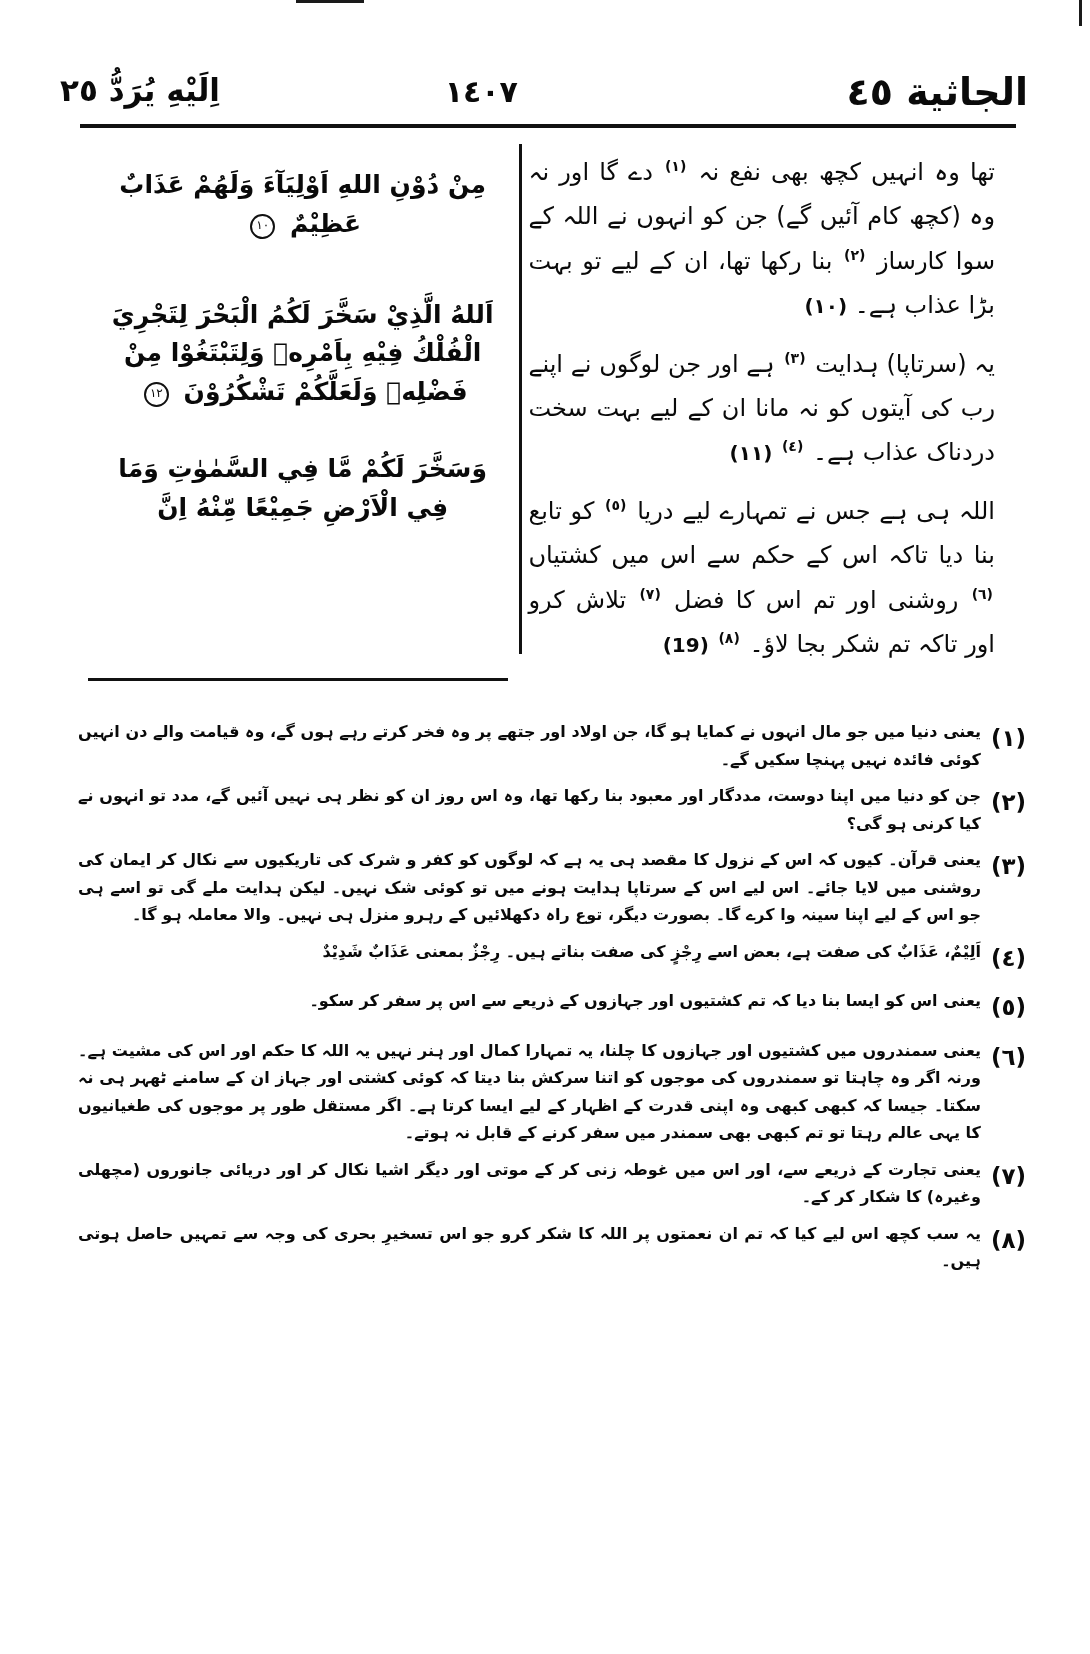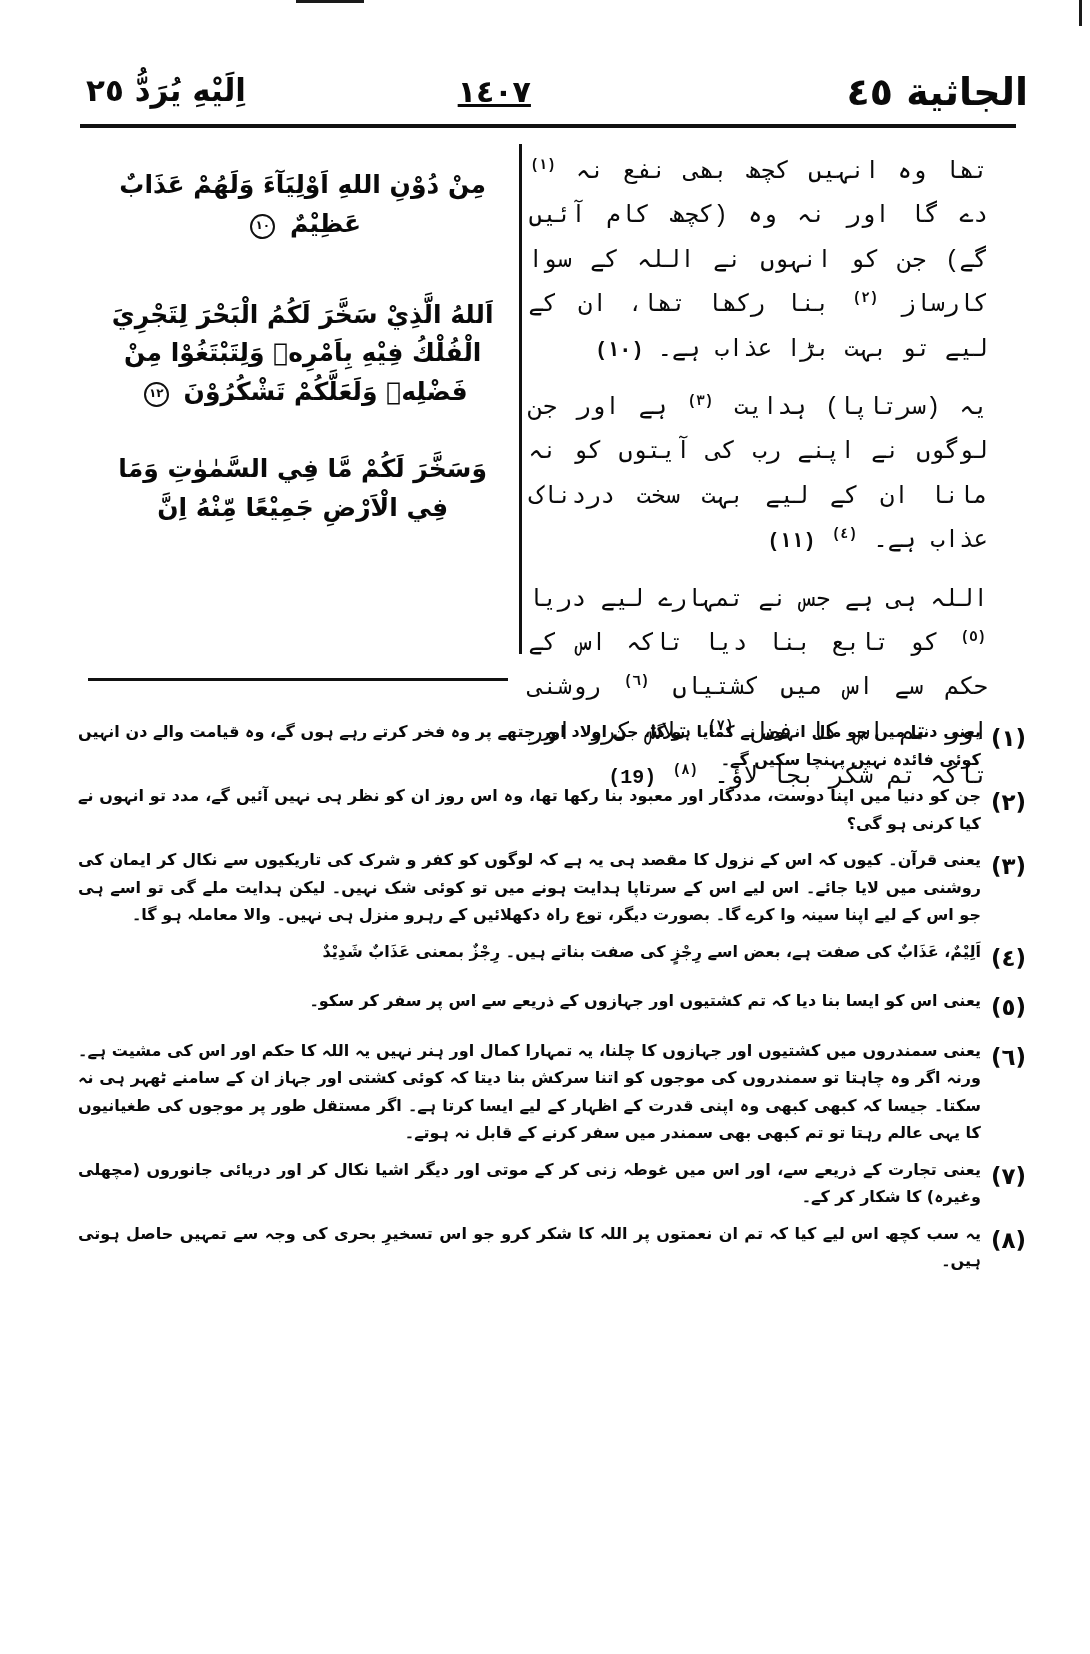--- a/index.html
+++ b/index.html
@@ -31,37 +31,37 @@
     top: 0; left: 296px; width: 68px; height: 3px;
   }
   .crop-top-right {
     top: 0; right: 8px; width: 3px; height: 26px;
   }
 
   
   .running-head {
     position: absolute;
     top: 64px;
-    left: 86px;
+    left: 60px;
     right: 62px;
     height: 56px;
     display: flex;
     flex-direction: row-reverse;
     align-items: center;
     justify-content: space-between;
   }
   .head-item {
     font-size: 31px;
     line-height: 1;
     white-space: nowrap;
     font-weight: 600;
     letter-spacing: 0.5px;
   }
   .head-juz { transform: translateY(-2px); }
-  .head-page { font-size: 30px; transform: translateX(-52px); text-decoration: underline; }
+  .head-page { font-size: 30px; transform: translateX(-52px); }
   .head-sura { font-size: 38px; }
 
   .head-rule {
     position: absolute;
     top: 124px;
     left: 80px;
     right: 74px;
     height: 4px;
     background: #111;
   }
@@ -111,32 +111,31 @@
     display: inline-block;
     border: 2px solid #111;
     border-radius: 50%;
     width: 21px;
     height: 21px;
     line-height: 19px;
     text-align: center;
     font-size: 12px;
     margin: 0 6px;
     vertical-align: 3px;
-    font-weight: 700;
+    font-weight: 400;
   }
 
   .tr-para {
     direction: rtl;
     text-align: justify;
     text-align-last: right;
     font-size: 24px;
     line-height: 1.85;
-    margin: 0 12px 4px 0;
+    margin: 0 5px 4px 0;
     font-weight: 500;
-    font-family: Liberation Mono, monospace;
   }
   .tr-1 { margin-top: 4px; }
   .tr-2 { margin-top: 14px; }
   .tr-3 { margin-top: 14px; }
   .tr-4 { margin-top: 12px; }
 
   sup.fn {
     font-size: 14px;
     vertical-align: super;
     font-weight: 600;

